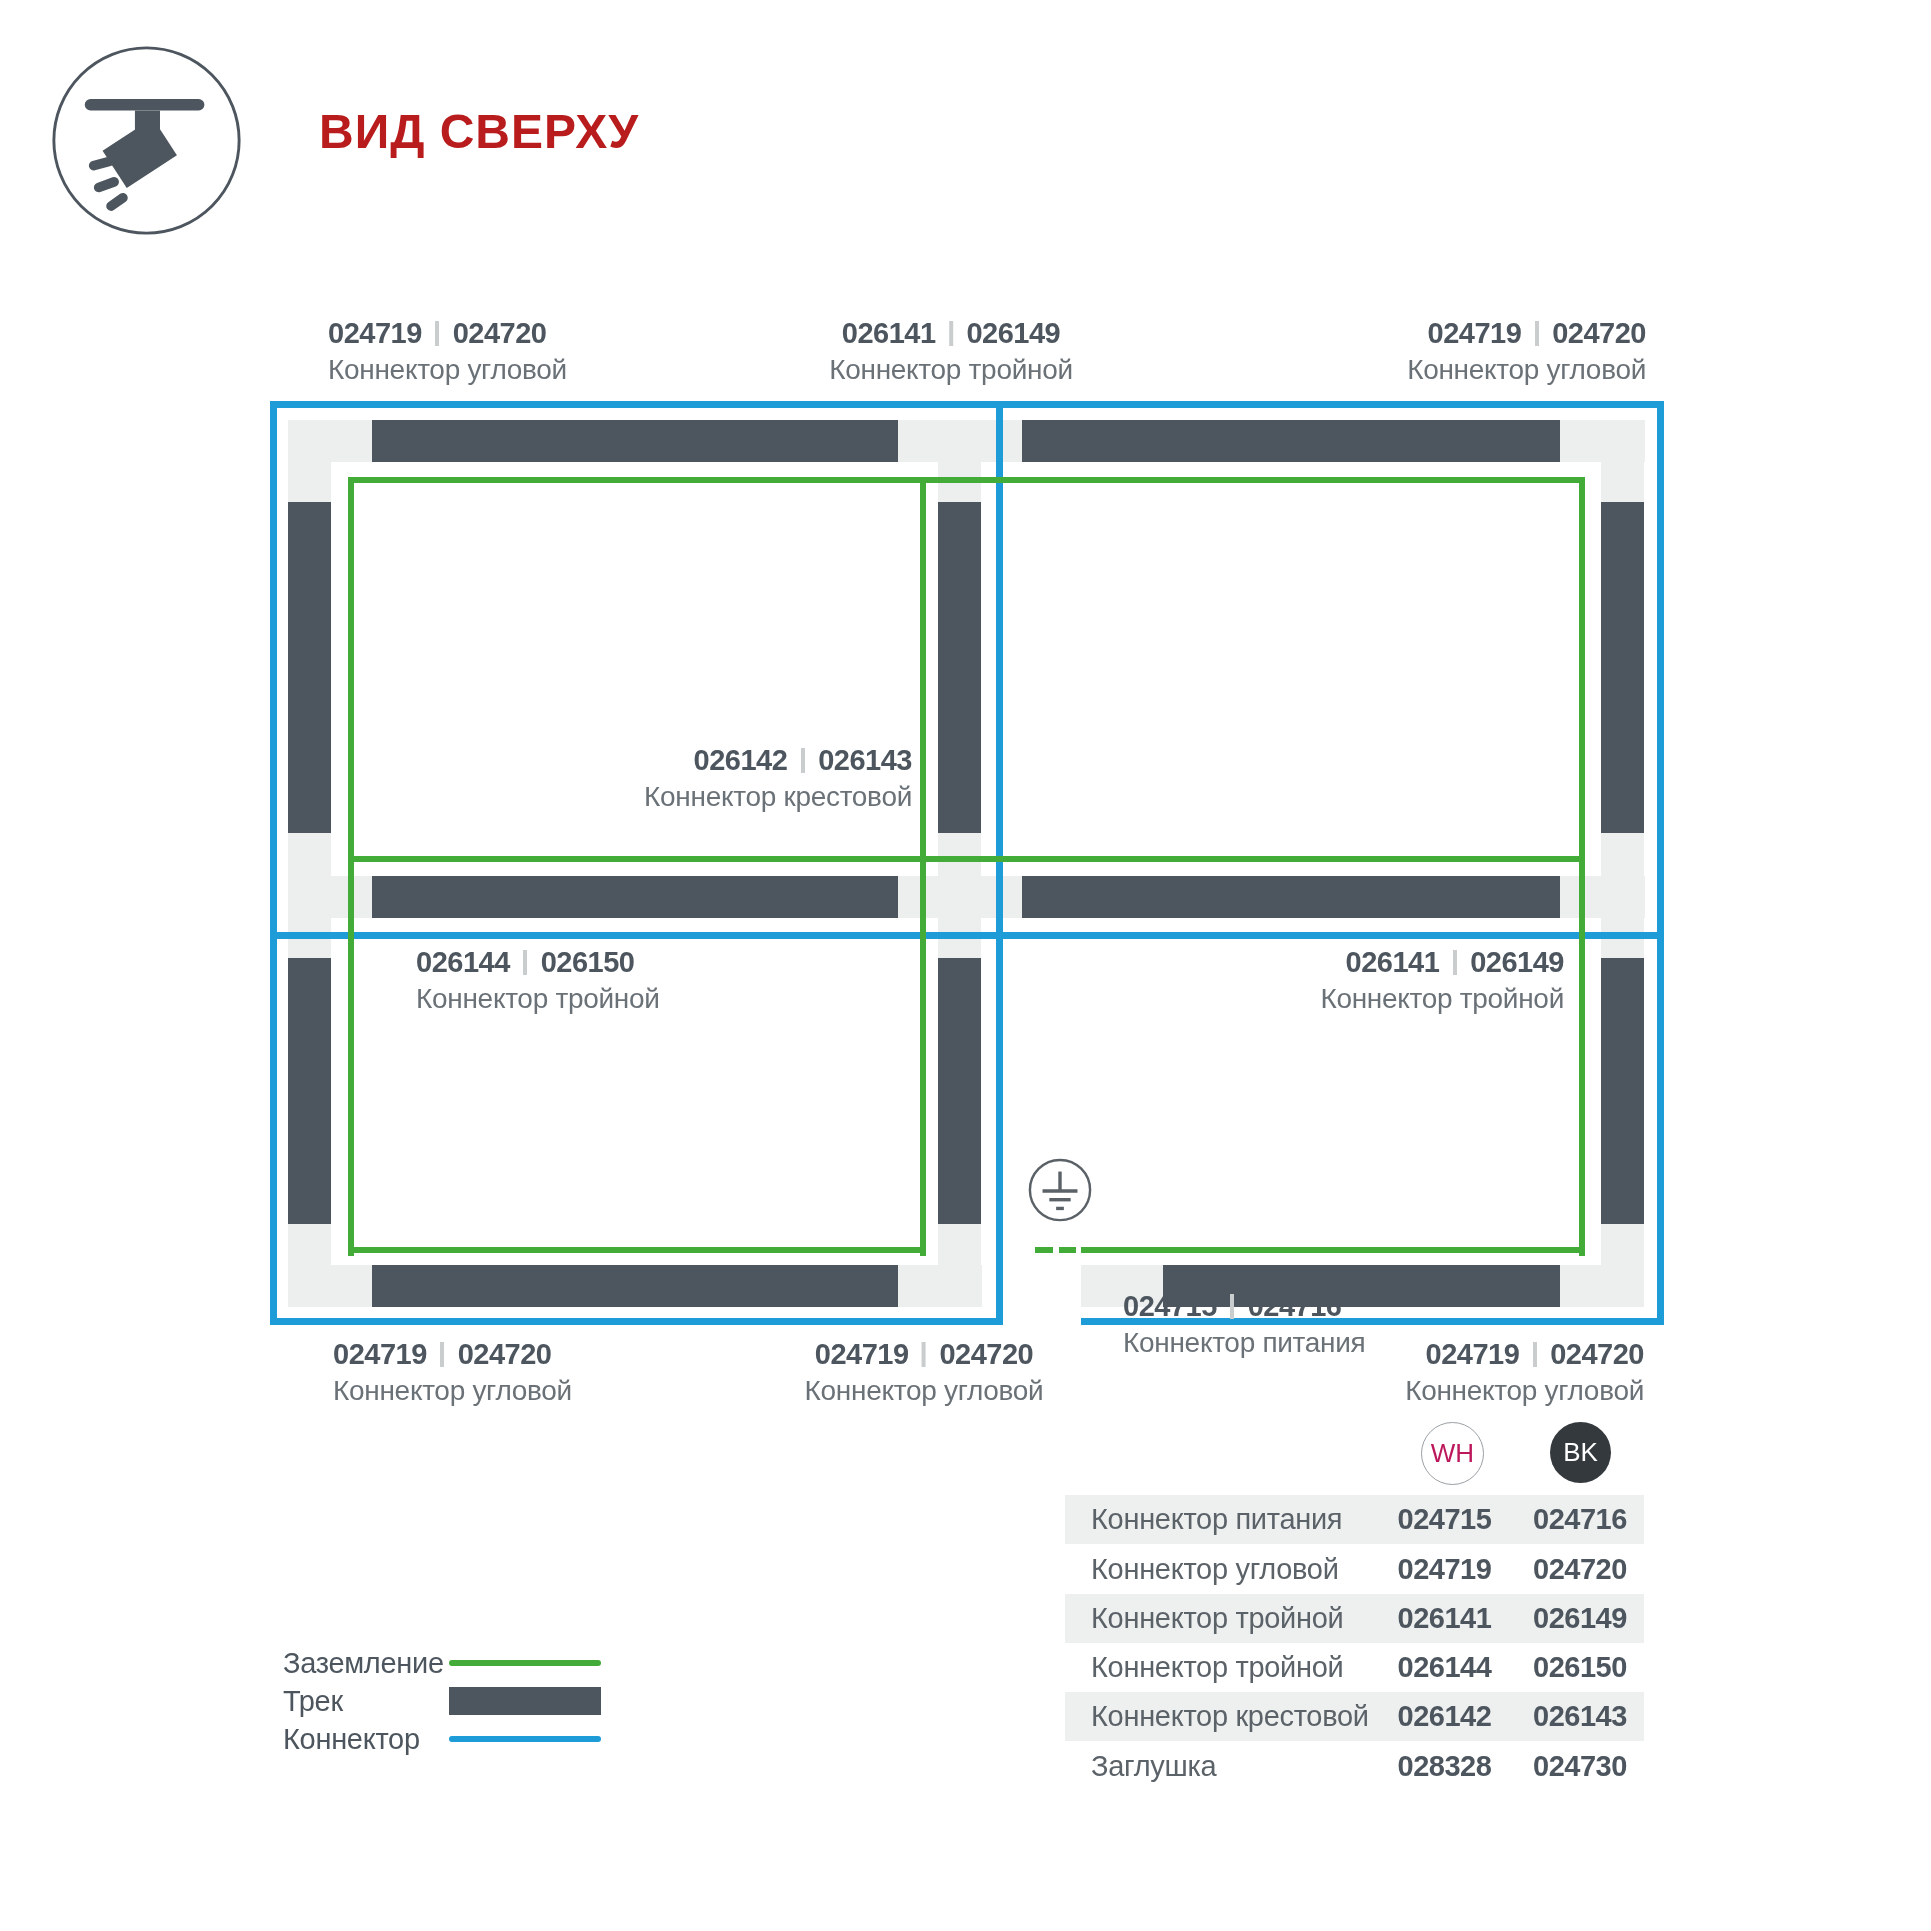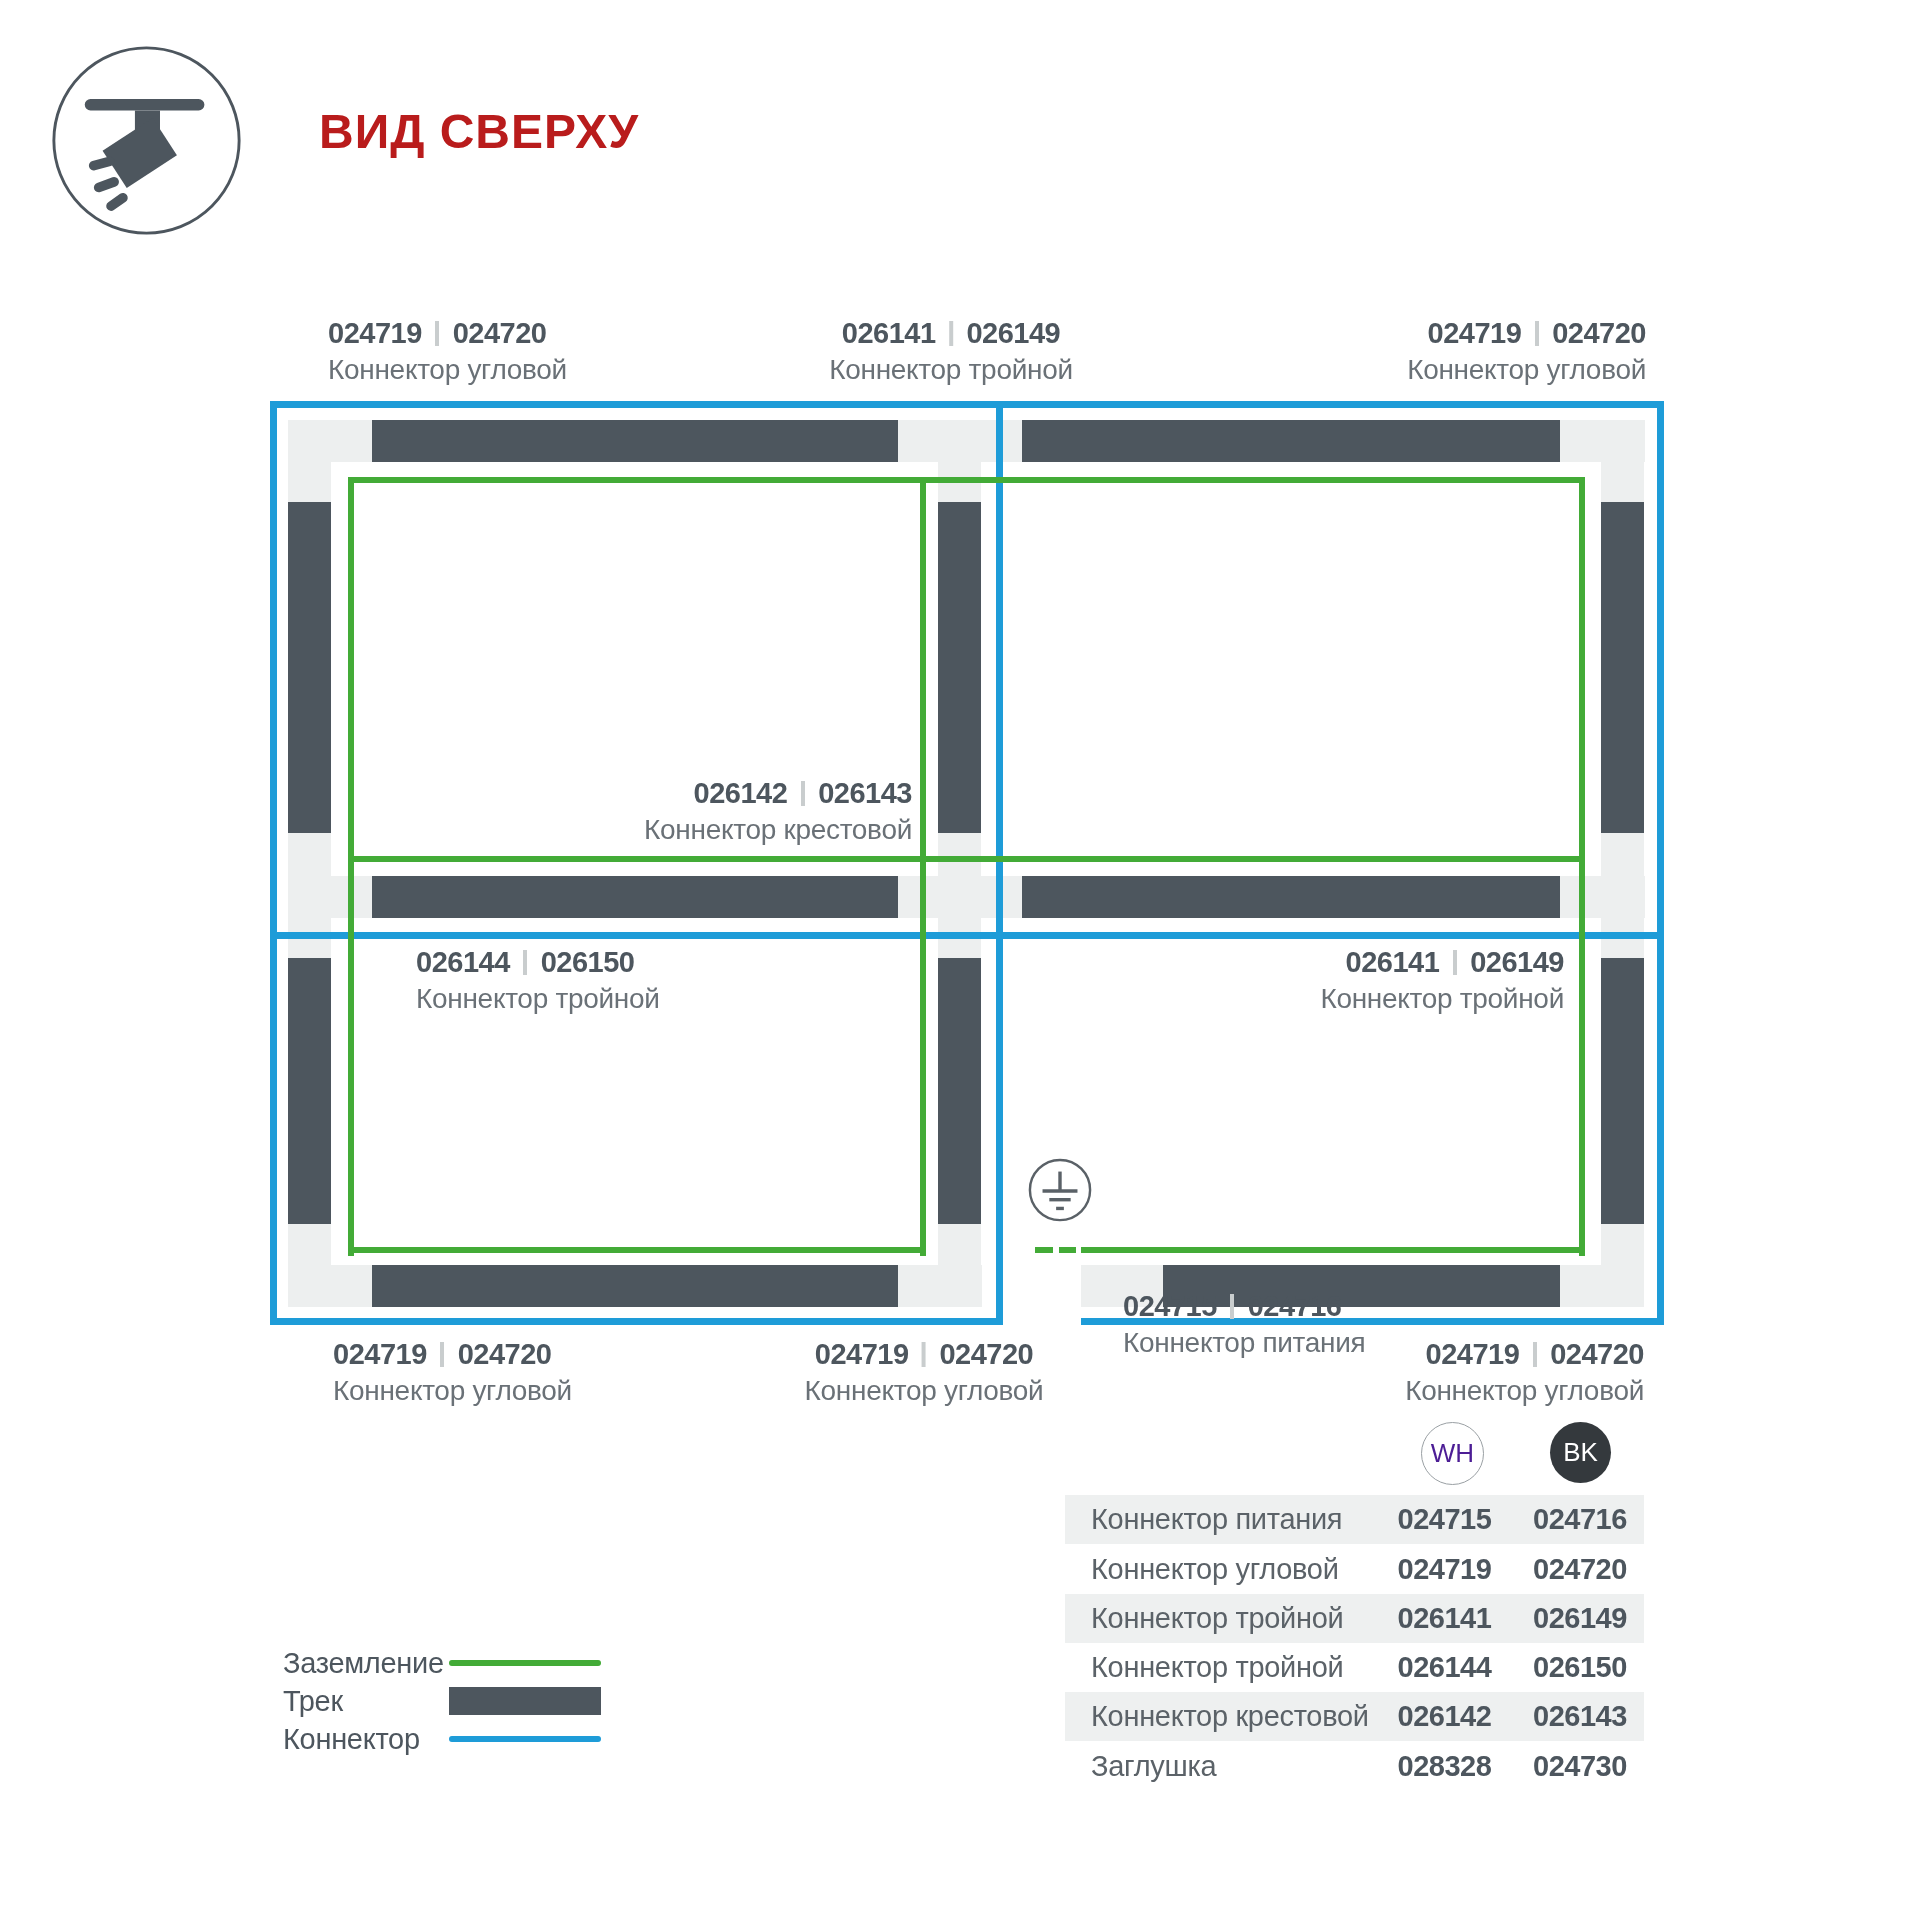--- a/index.html
+++ b/index.html
@@ -35,21 +35,21 @@
   .legend-label{width:166px;font-size:29px;color:#4d565e;letter-spacing:-0.3px;}
   .sw{width:152px;}
   .sw-ground{height:6.8px;background:#43ab37;border-radius:2.9px;}
   .sw-track{height:28px;background:#4d565e;}
   .sw-neutral{height:6.8px;background:#1e9cd8;border-radius:2.9px;}
 
   
   .ptable{position:absolute;left:1065px;top:1422px;width:579px;}
   .col-circle{position:absolute;top:0;width:61px;height:61px;border-radius:50%;
     display:flex;align-items:center;justify-content:center;font-size:26px;}
-  .col-circle.wh{left:356px;border:1.9px solid #9aa0a4;color:#4c1d95;background:#fff;}
+  .col-circle.wh{left:356px;border:1.9px solid #9aa0a4;color:#be185d;background:#fff;}
   .col-circle.bk{left:485px;background:#34393d;color:#ffffff;}
   .trow{position:absolute;left:0;width:579px;height:49px;display:flex;align-items:center;}
   .trow.alt{background:#eef0f0;}
   .trow .rname{flex:1;padding-left:26px;font-size:29px;color:#5b6268;letter-spacing:-0.3px;}
   .trow .rwh{width:143px;text-align:center;font-size:29px;font-weight:700;color:#4d565e;letter-spacing:-0.5px;}
   .trow .rbk{width:128px;text-align:center;font-size:29px;font-weight:700;color:#4d565e;letter-spacing:-0.5px;}
 </style>
 </head>
 <body>
 
@@ -125,21 +125,21 @@
 <div class="clabel center" style="left:908px;top:319px;">
   <div class="nums"><span>026141</span><span class="sep"></span><span>026149</span></div>
   <div class="cname">Коннектор тройной</div>
 </div>
 
 <div class="clabel right" style="right:285px;top:319px;">
   <div class="nums"><span>024719</span><span class="sep"></span><span>024720</span></div>
   <div class="cname">Коннектор угловой</div>
 </div>
 
-<div class="clabel right" style="right:1019px;top:779px;">
+<div class="clabel right" style="right:1019px;top:746px;">
   <div class="nums"><span>026142</span><span class="sep"></span><span>026143</span></div>
   <div class="cname">Коннектор крестовой</div>
 </div>
 
 <div class="clabel" style="left:373px;top:948px;">
   <div class="nums"><span>026144</span><span class="sep"></span><span>026150</span></div>
   <div class="cname">Коннектор тройной</div>
 </div>
 
 <div class="clabel right" style="right:367px;top:948px;">

